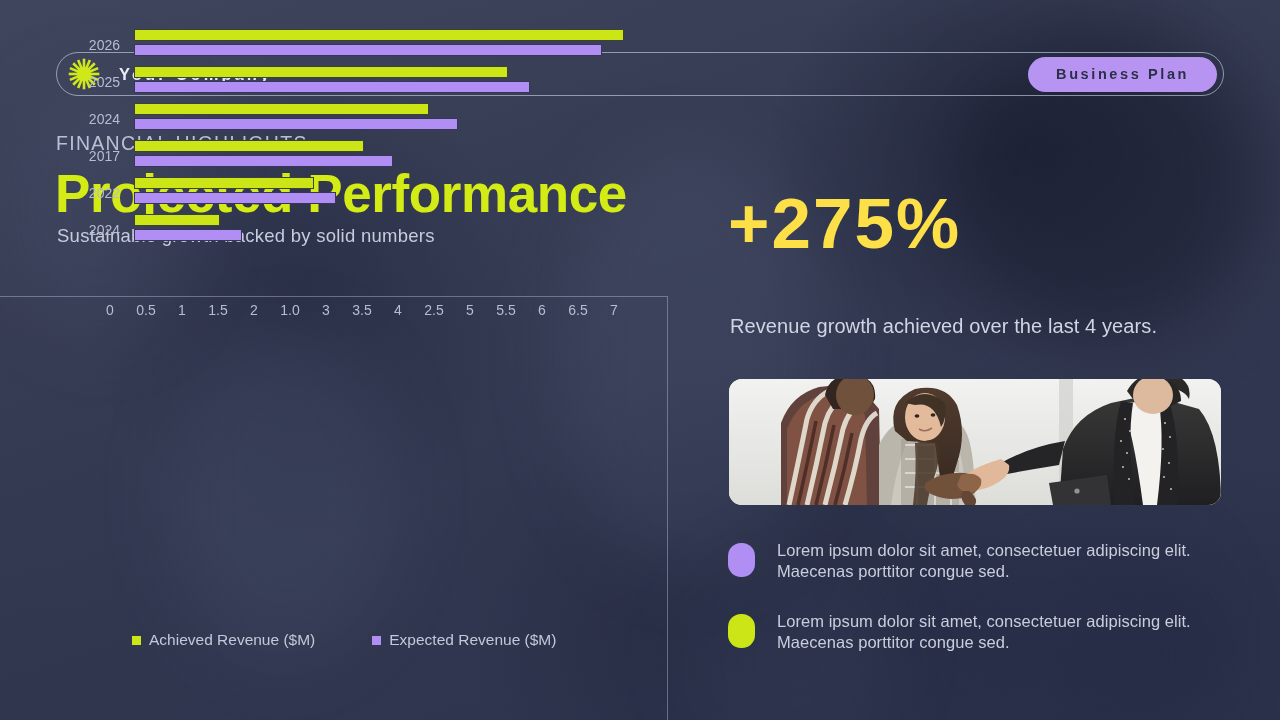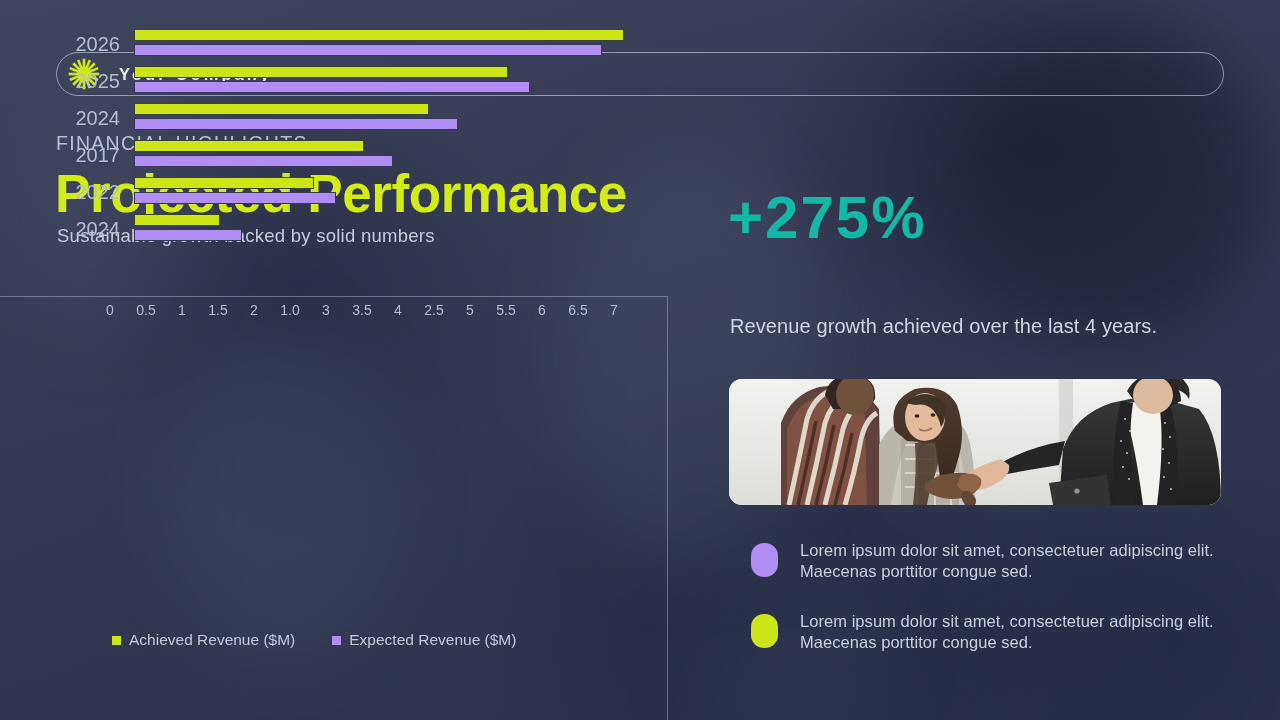--- a/index.html
+++ b/index.html
@@ -69,63 +69,63 @@
     position:absolute; left:-40px; top:296px; width:708px; height:424px;
     border:1px solid rgba(190,198,220,.42);
     border-left:none; border-bottom:none;
   }
   .chart-inner{ position:absolute; left:40px; top:0; width:668px; height:424px; }
 
   .bar-rows{ position:absolute; left:0; top:26px; width:668px; }
   .bar-row{ height:37px; display:flex; align-items:center; }
   .year-label{
     width:94px; text-align:right; padding-right:14px;
-    color:#b6bdd1; font-size:20px; flex:none;
+    color:#b6bdd1; font-size:14px; flex:none;
   }
   .bar-stack{ flex:1; position:relative; height:33px; }
   .bar{
     position:absolute; height:12px; left:0;
     border:1px solid rgba(34,39,60,.85);
   }
   .bar.achieved{ top:1px;  background:#cbe516; }
   .bar.expected{ top:16px; background:#b08ef4; }
 
   .axis{
     position:absolute; left:94px; top:302px; width:520px; height:20px;
   }
   .axis-tick{
     position:absolute; transform:translateX(-50%);
     color:#b6bdd1; font-size:14px; white-space:nowrap;
   }
   .legend{
     position:absolute; left:112px; top:631px; display:flex; gap:37px; align-items:center;
   }
-  .legend-item{ display:flex; align-items:center; gap:8px; }
+  .legend-item{ display:flex; align-items:center; gap:8px;margin-left:20px; }
   .legend-swatch{ width:9px; height:9px; display:block; }
   .legend-text{ color:#c3c9da; font-size:15.5px; }
 
   
   .stat-number{
     position:absolute; left:728px; top:188px;
-    color:#14b8a6; font-size:60px; font-weight:bold; letter-spacing:2px; line-height:1;
+    color:#fde047; font-size:71px; font-weight:bold; letter-spacing:2px; line-height:1;
   }
   .stat-caption{
     position:absolute; left:730px; top:315px;
     color:#cfd5e4; font-size:20px; letter-spacing:.1px;
   }
 
   .photo{
     position:absolute; left:729px; top:379px; width:492px; height:126px;
     border-radius:13px; overflow:hidden;
     background:#e8e8e6;
   }
   .photo svg{ display:block; width:100%; height:100%; }
 
   .bullets{ position:absolute; left:728px; top:540px; width:500px; }
-  .bullet{ display:flex; gap:22px; margin-bottom:29px;margin-left:23px; }
+  .bullet{ display:flex; gap:22px; margin-bottom:29px; }
   .bullet-dot{ width:27px; height:34px; border-radius:13px; flex:none; margin-top:3px; }
   .bullet-text{ color:#c8cedd; font-size:16.5px; line-height:1.28; letter-spacing:.05px; }
 </style>
 </head>
 <body>
 
 <div class="bg-base"></div>
 <div class="bg-blob b1"></div>
 <div class="bg-blob b2"></div>
 <div class="bg-blob b3"></div>
@@ -154,20 +154,21 @@
           <line x1="20" y1="20" x2="2" y2="20"></line>
           <line x1="20" y1="20" x2="3.4" y2="13.1"></line>
           <line x1="20" y1="20" x2="7.3" y2="7.3"></line>
           <line x1="20" y1="20" x2="13.1" y2="3.4"></line>
         </g>
         <circle cx="20" cy="20" r="8.4" fill="#cfe81a"></circle>
       </svg>
     </span>
     <span class="brand-name">Your Company</span>
   </div>
+  <div class="badge">Business Plan</div>
 </div>
 
 <div class="eyebrow">FINANCIAL HIGHLIGHTS</div>
 <h1 class="title">Projected Performance</h1>
 <div class="subtitle">Sustainable growth backed by solid numbers</div>
 
 <div class="chart-panel"></div>
 <div class="chart-inner">
   <div class="bar-rows" id="bar-rows">
       <div class="bar-row">

